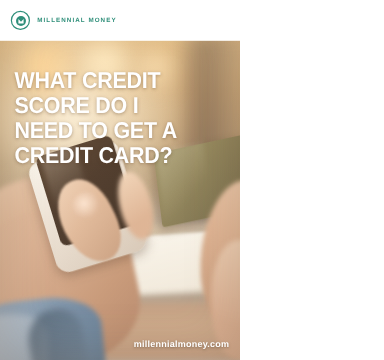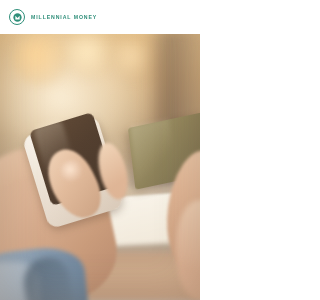--- a/index.html
+++ b/index.html
@@ -321,15 +321,22 @@
   <div class="header">
     <div class="logo-mark">
       <svg width="9" height="9" viewBox="0 0 10 10" aria-hidden="true">
         <circle cx="5" cy="5" r="4.6" fill="#2f8f7a"></circle>
         <path d="M2.6 7.2 V3.1 L5 5.6 L7.4 3.1 V7.2 Z" fill="#ffffff"></path>
       </svg>
     </div>
     <div class="logo-text">MILLENNIAL MONEY</div>
   </div>
 
-
+  <div class="headline">
+    <div>WHAT CREDIT</div>
+    <div>SCORE DO I</div>
+    <div>NEED TO GET A</div>
+    <div>CREDIT CARD?</div>
+  </div>
+
+  <div class="site-url">millennialmoney.com</div>
 
 </div>
 
 </body></html>

